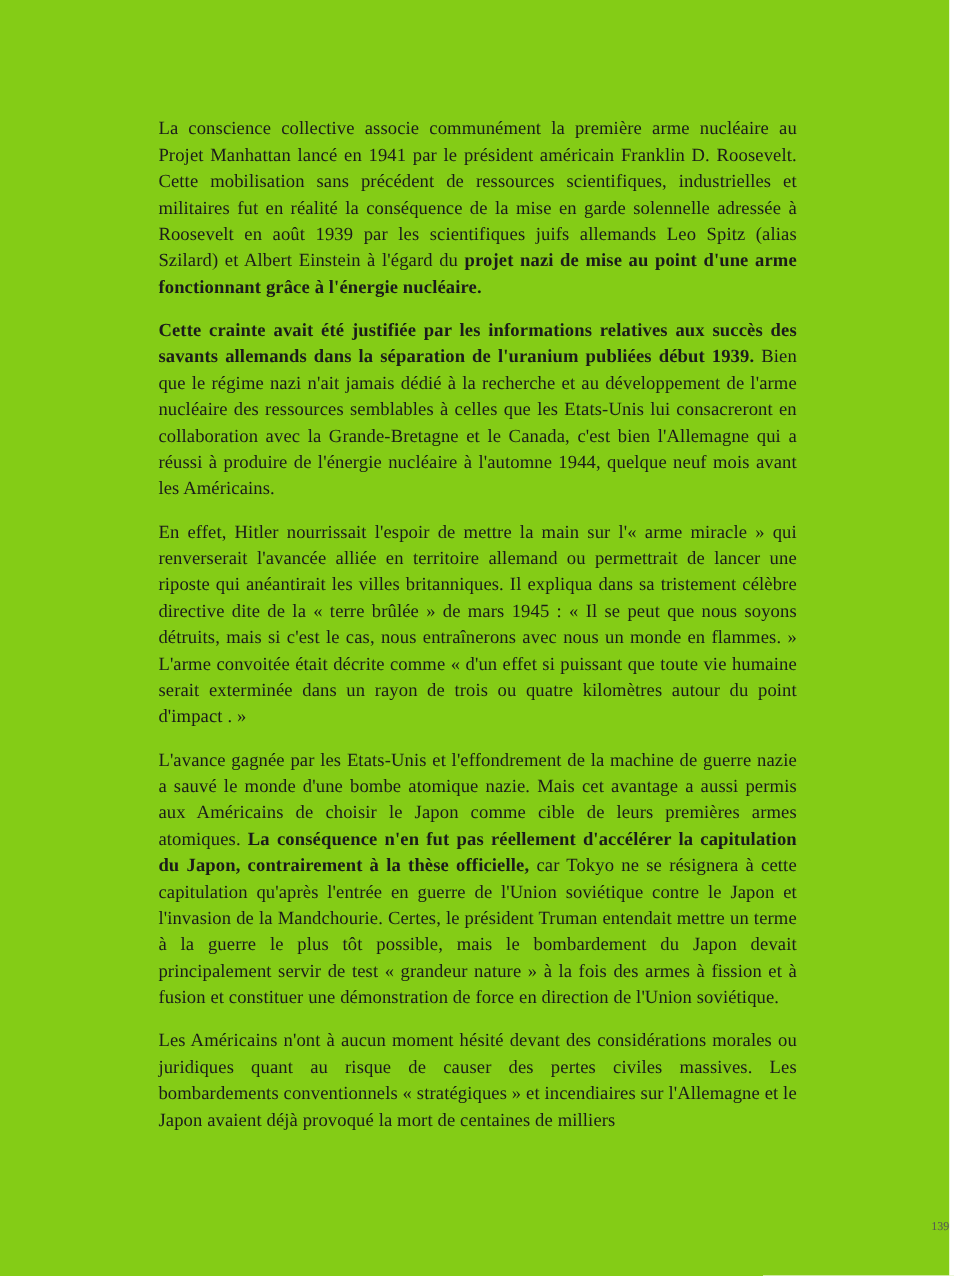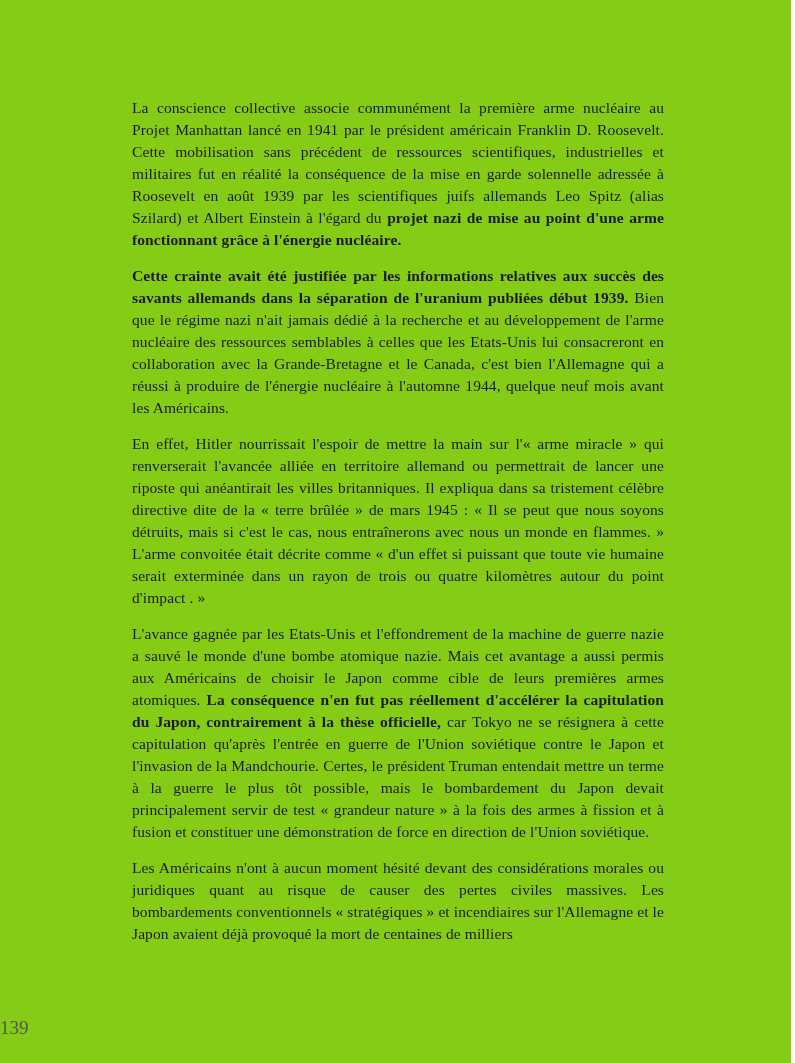--- a/index.html
+++ b/index.html
@@ -34,22 +34,22 @@
     margin: 0 0 14px 0;
   }
   .text-block strong {
     font-weight: bold;
   }
   .page-number {
     position: absolute;
     left: 0;
     right: 0;
     top: 1017px;
-    text-align: left;
-    font-size: 19px;
+    text-align: right;
+    font-size: 10px;
     color: #555555;
   }
 </style>
 </head>
 <body>
 
 <div class="page">
 
   <main class="text-block">
 

